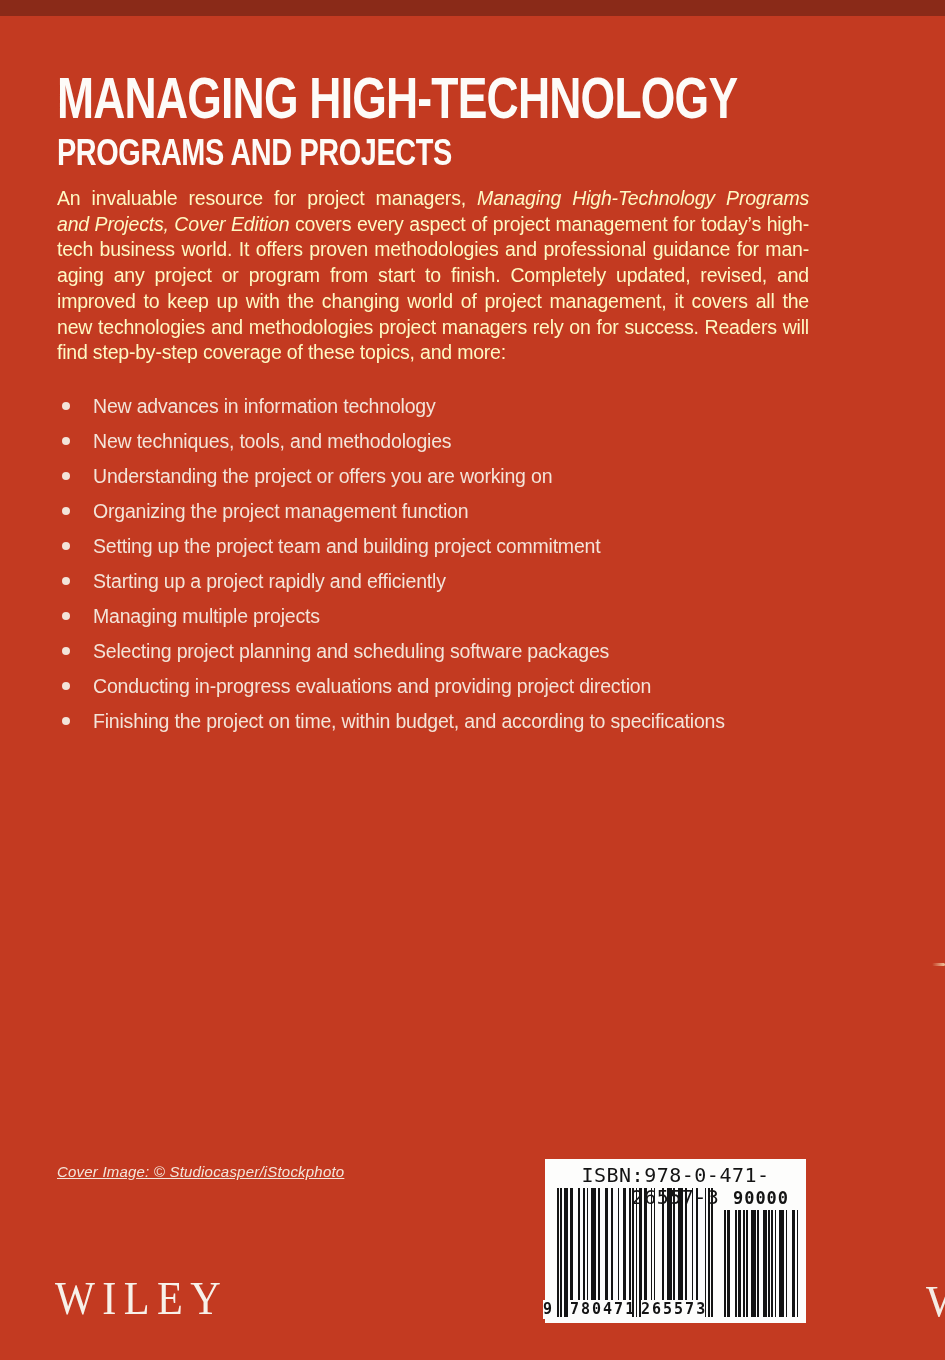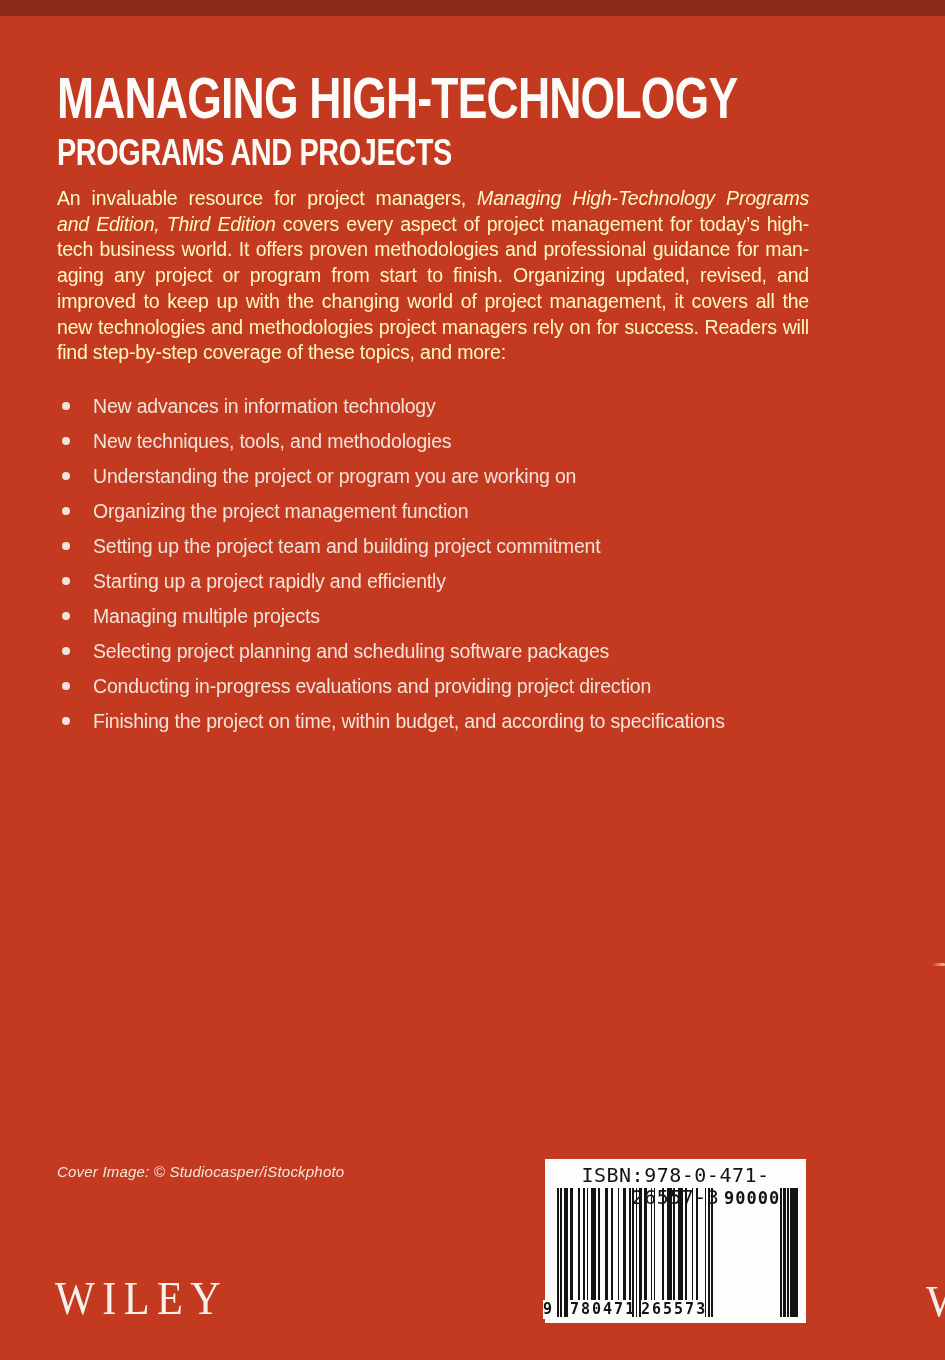--- a/index.html
+++ b/index.html
@@ -18,34 +18,34 @@
   .description { position:absolute; left:57px; top:170px; width:752px; color:#fef9c3; font-size:19.5px; letter-spacing:-0.2px; }
   .desc-line { line-height:25.7px; text-align:justify; text-align-last:justify; white-space:nowrap; }
   .desc-line.last { text-align-last:left; }
   .desc-line .it { font-style:italic; }
   
   .bullets { position:absolute; left:62px; top:379px; list-style:none; }
   .bullets li { display:flex; align-items:flex-start; margin-bottom:13px; line-height:22px; height:22px; white-space:nowrap; }
   .dot { width:8px; height:8px; border-radius:50%; background:#f3e4d9; margin:7px 23px 0 0; flex:0 0 auto; }
   .bt { color:#f3e4d9; font-size:19.5px; letter-spacing:-0.2px; }
   
-  .credit { position:absolute; left:57px; top:1147px; color:#f3e6db; font-style:italic; font-size:15px; letter-spacing:0.2px; }
+  .credit { position:absolute; left:57px; top:1147px; color:#f3e6db; font-style:italic; font-size:15px; letter-spacing:0.2px;text-decoration:underline; }
   
   .barcode-box { position:absolute; left:545px; top:1143px; width:261px; height:164px; background:#fdfdfc; padding:5px 8px 6px 8px; }
   .isbn { font-family:"DejaVu Sans Mono", monospace; font-weight:400; font-size:20px; letter-spacing:0.5px; color:#141414; text-align:center; height:24px; line-height:22px; }
   .bc-row { display:flex; height:129px; }
   .ean13 { position:relative; width:156px; margin-left:4px; height:100%; }
   .bars { display:flex; height:100%; }
   .mod { flex:1; }
   .mod.on { background:#141414; }
   .dg { position:absolute; bottom:-2px; background:#fdfdfc; font-family:"DejaVu Sans Mono", monospace; font-weight:700; font-size:15px; letter-spacing:2px; color:#141414; height:19px; line-height:19px; }
   .dg.g1 { left:-14px; }
   .dg.g2 { left:13px; width:62px; text-align:center; }
   .dg.g3 { left:84px; width:62px; text-align:left; }
-  .supp { width:74px; margin-left:11px; display:flex; height:100%; }
+  .supp { width:74px; margin-left:11px; display:flex; flex-direction:column; height:100%; }
   .price { font-family:"DejaVu Sans Mono", monospace; font-weight:700; font-size:17px; letter-spacing:1px; color:#141414; text-align:center; height:22px; line-height:20px; }
   .ean5 { display:flex; flex:1; }
   
   .wiley { position:absolute; left:55px; top:1256px; font-family:"Liberation Serif", serif; font-size:46px; letter-spacing:8px; color:#f7f1ea; transform:scaleX(0.92); transform-origin:left top; }
   
   .artifact-streak { position:absolute; left:932px; top:947px; width:13px; height:3px; border-radius:2px;
     background:linear-gradient(90deg, rgba(246,205,170,0), #f0c9a2); }
   .artifact-letter { position:absolute; left:926px; top:1259px; font-family:"Liberation Serif", serif; font-size:45px; color:#f5ece4; }
 </style>
 </head>
@@ -53,40 +53,40 @@
 
 <div class="canvas">
 
   <div class="title-wrap">
     <div class="title-1">MANAGING HIGH-TECHNOLOGY</div>
     <div class="title-2">PROGRAMS AND PROJECTS</div>
   </div>
 
   <div class="description">
       <div class="desc-line"><span>An invaluable resource for project managers, </span><span class="it">Managing High-Technology Programs</span></div>
-      <div class="desc-line"><span class="it">and Edition, Third Edition</span><span> covers every aspect of project management for today’s high-</span></div>
+      <div class="desc-line"><span class="it">and Projects, Cover Edition</span><span> covers every aspect of project management for today’s high-</span></div>
       <div class="desc-line"><span>tech business world. It offers proven methodologies and professional guidance for man-</span></div>
-      <div class="desc-line"><span>aging any project or program from start to finish. Organizing updated, revised, and</span></div>
+      <div class="desc-line"><span>aging any project or program from start to finish. Completely updated, revised, and</span></div>
       <div class="desc-line"><span>improved to keep up with the changing world of project management, it covers all the</span></div>
       <div class="desc-line"><span>new technologies and methodologies project managers rely on for success. Readers will</span></div>
       <div class="desc-line last"><span>find step-by-step coverage of these topics, and more:</span></div>
     </div>
 
   <ul class="bullets">
       <li>
         <span class="dot"></span>
         <span class="bt">New advances in information technology</span>
       </li>
       <li>
         <span class="dot"></span>
         <span class="bt">New techniques, tools, and methodologies</span>
       </li>
       <li>
         <span class="dot"></span>
-        <span class="bt">Understanding the project or program you are working on</span>
+        <span class="bt">Understanding the project or offers you are working on</span>
       </li>
       <li>
         <span class="dot"></span>
         <span class="bt">Organizing the project management function</span>
       </li>
       <li>
         <span class="dot"></span>
         <span class="bt">Setting up the project team and building project commitment</span>
       </li>
       <li>

